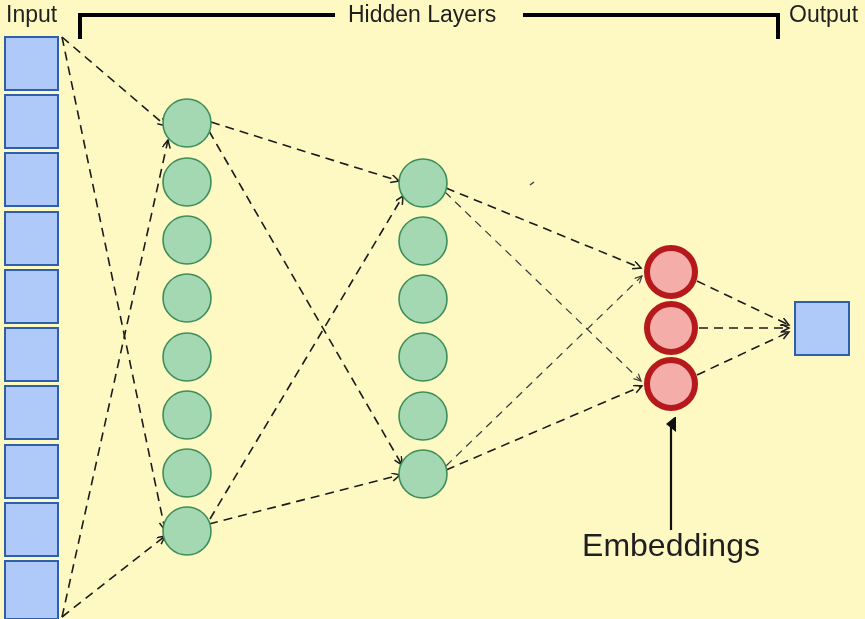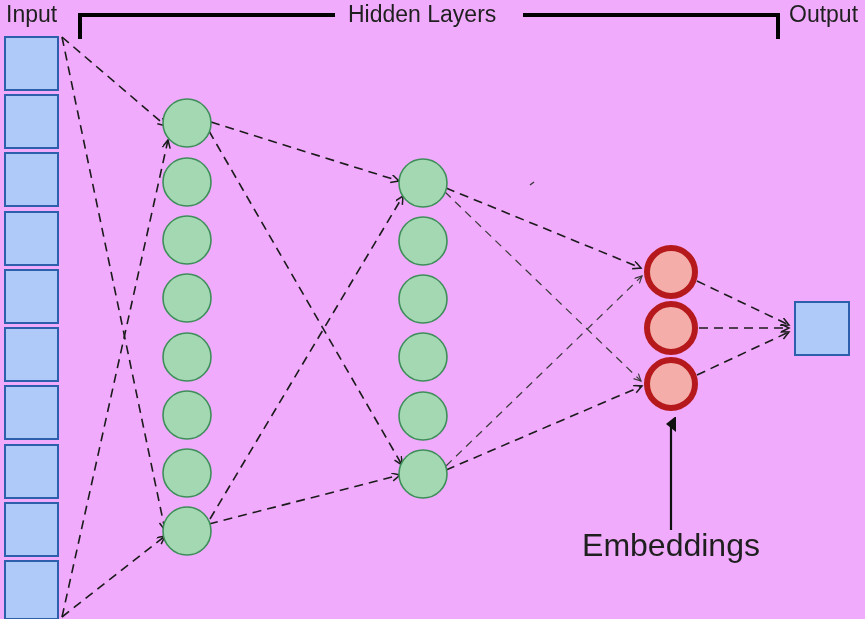--- a/index.html
+++ b/index.html
@@ -9,21 +9,21 @@
   }
   body {
     font-family: "Liberation Sans", sans-serif;
     -webkit-font-smoothing: antialiased;
   }
   #canvas {
     position: relative;
     width: 865px;
     height: 619px;
     overflow: hidden;
-    background: #f0abfc;
+    background: #fef9c3;
   }
   #diagram-svg {
     position: absolute;
     left: 0;
     top: 0;
     width: 865px;
     height: 619px;
   }
   .diag-label {
     fill: #1f1f1f;

